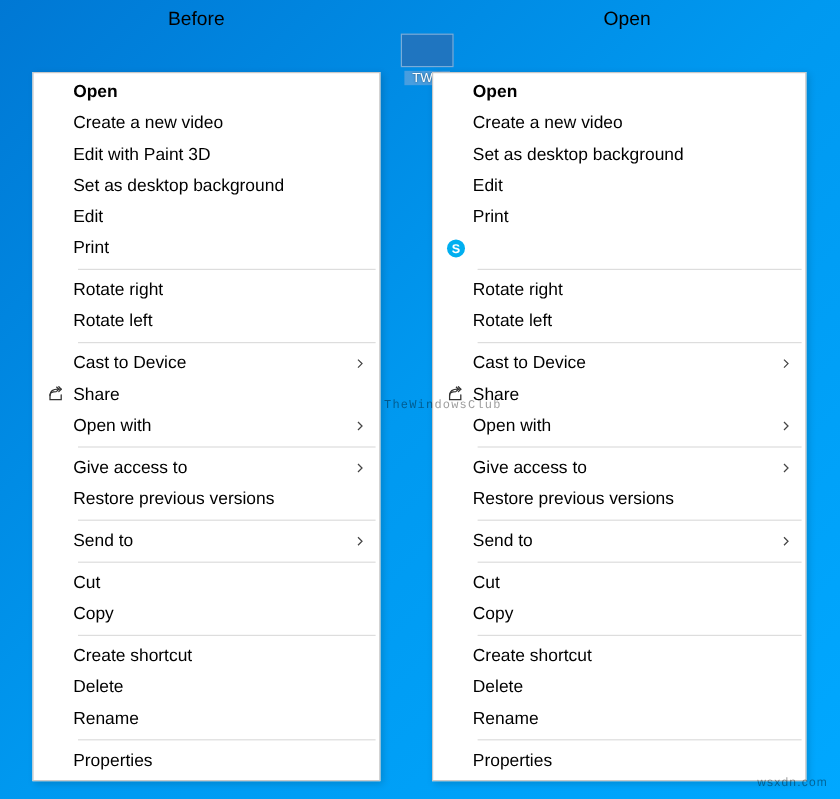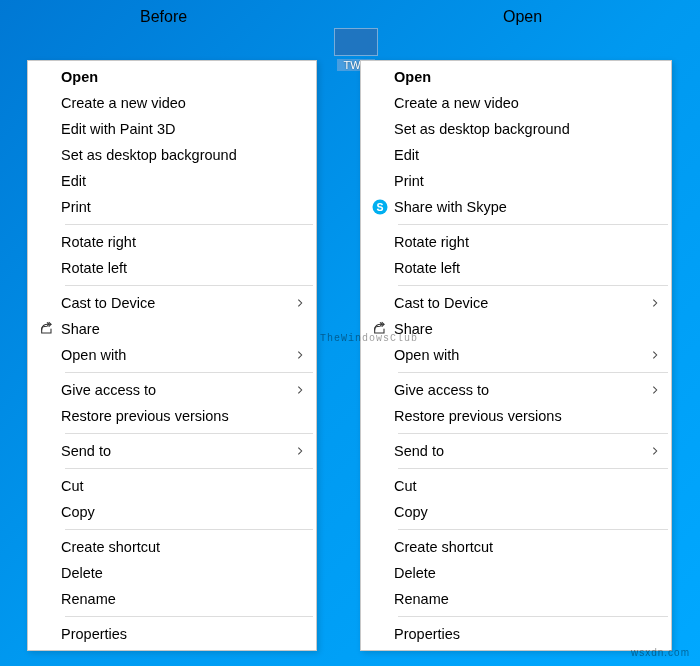--- a/index.html
+++ b/index.html
@@ -252,21 +252,20 @@
       <span class="text">Print</span>
       <span class="chev"></span>
     </div>
     <div class="item">
       <span class="icon">
         <svg width="18" height="18" viewBox="0 0 24 24">
           <circle cx="12" cy="12" r="10" fill="#00aff0"></circle>
           <text x="12" y="17" font-size="14" font-weight="bold" fill="#fff" text-anchor="middle" font-family="Arial">S</text>
         </svg>
       </span>
-      <span class="text">Share with Skype</span>
       <span class="chev"></span>
     </div>
     <div class="sep"></div>
     <div class="item">
       <span class="icon"></span>
       <span class="text">Rotate right</span>
       <span class="chev"></span>
     </div>
     <div class="item">
       <span class="icon"></span>

